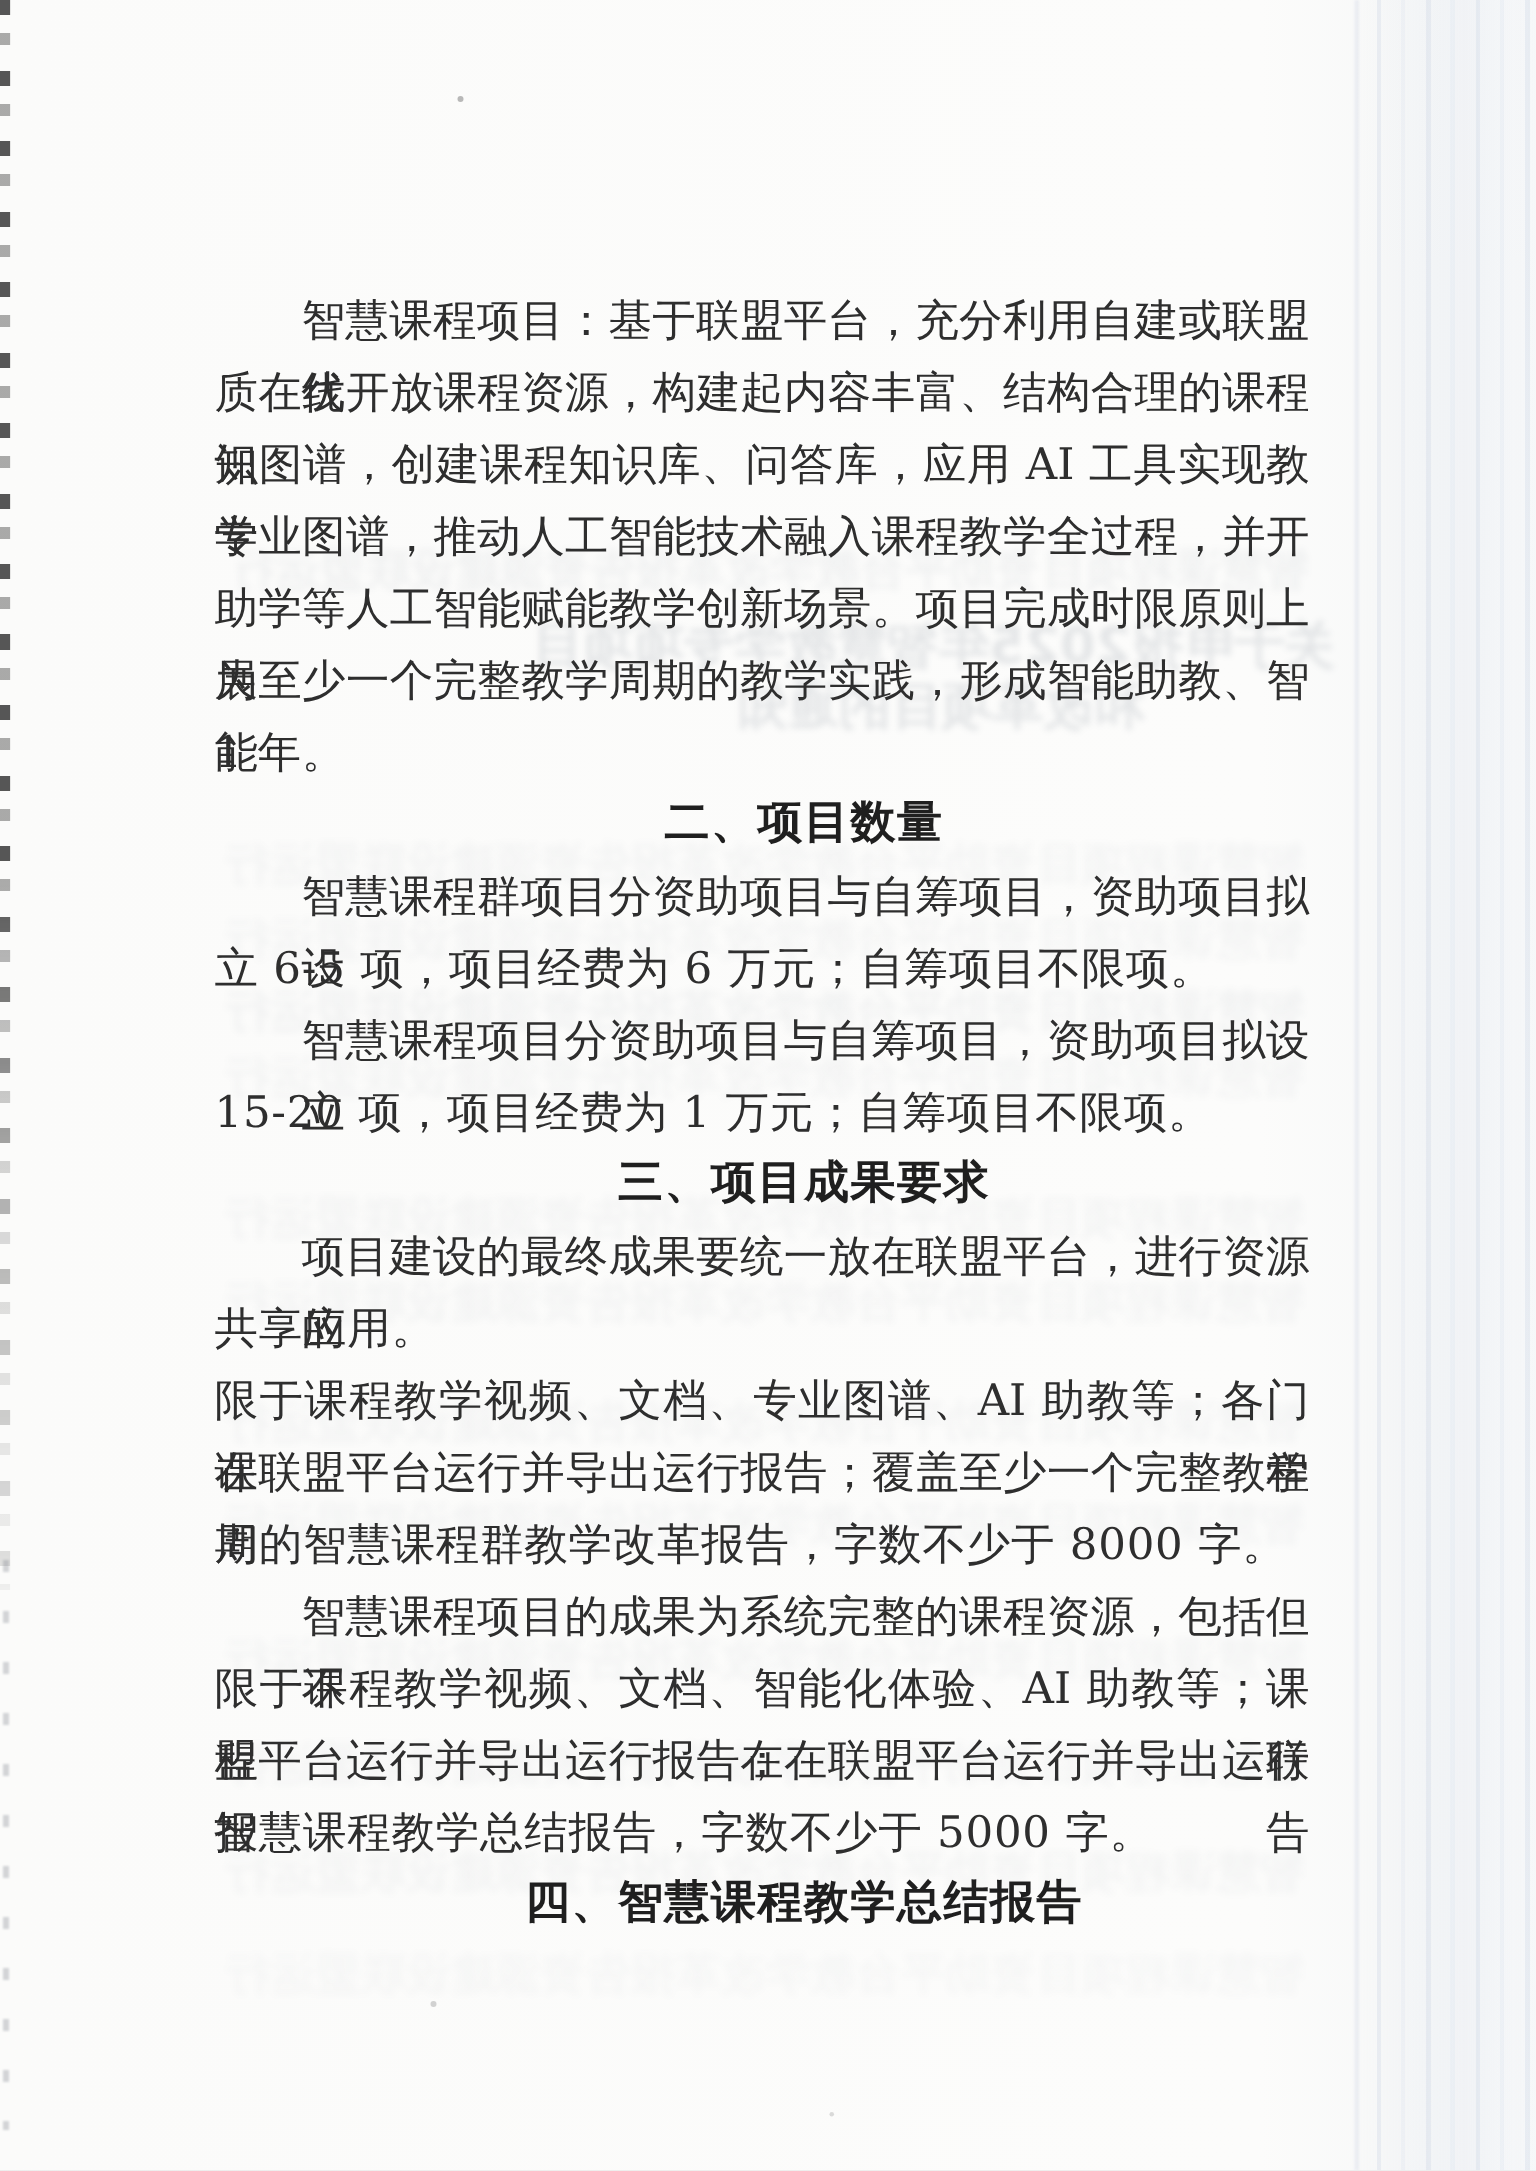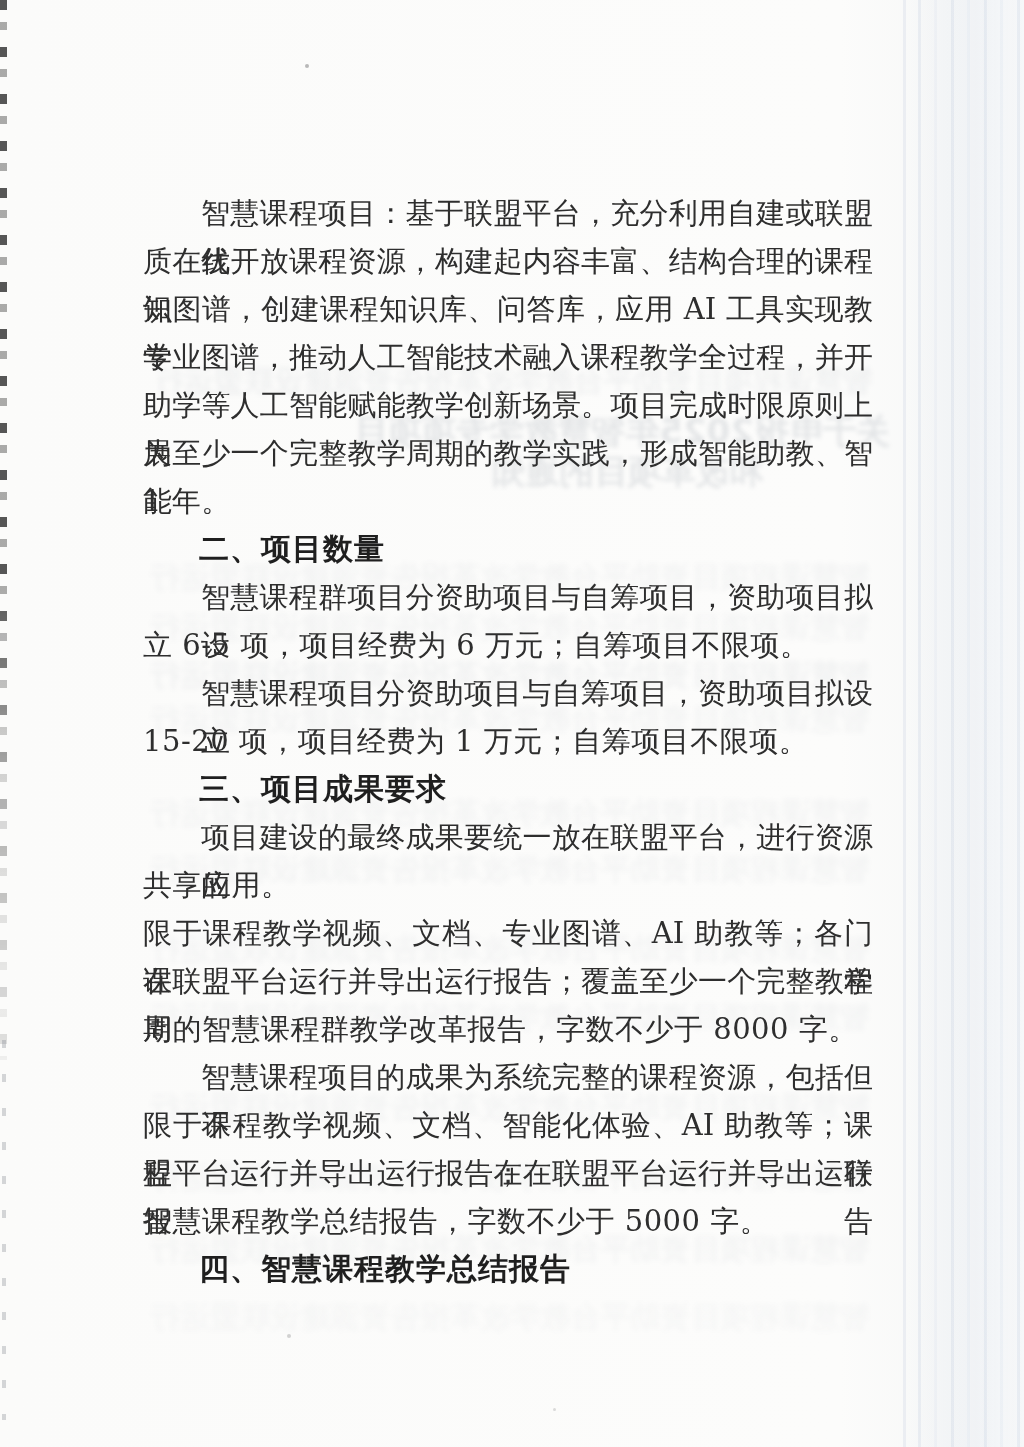--- a/index.html
+++ b/index.html
@@ -68,20 +68,21 @@
     letter-spacing:0;
   }
   .line.ind{ padding-left:58px; }
   .line.heading{
     font-family:"DejaVu Sans", sans-serif;
     font-weight:bold;
     font-size:30px;
     color:#1f1f1f;
     padding-left:56px;
     letter-spacing:1px;
+    text-align:center;
   }
   
   .bleed{
     position:absolute;
     transform:scaleX(-1);
     font-family:"DejaVu Sans", sans-serif;
     font-weight:bold;
     color:#6f7a88;
     filter:blur(2.2px);
     white-space:nowrap;

